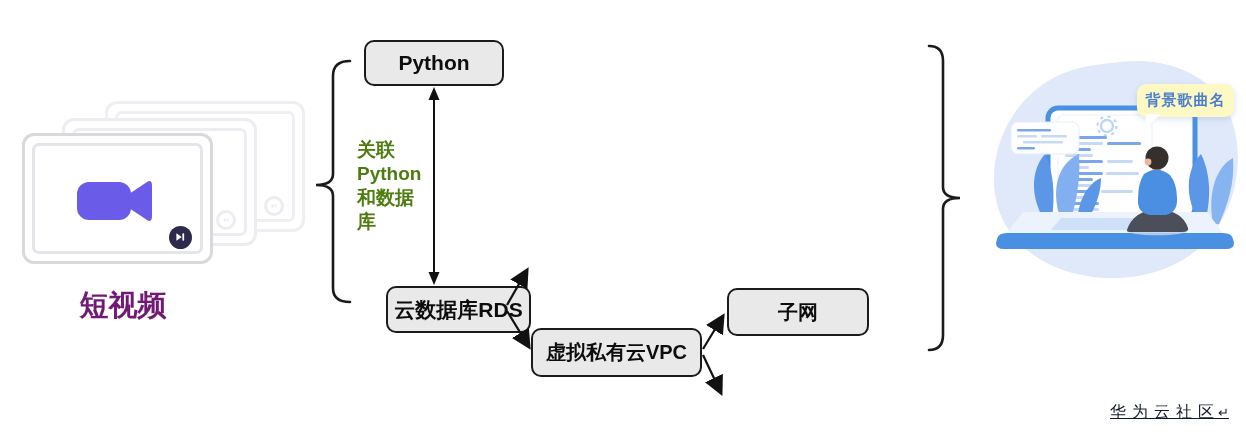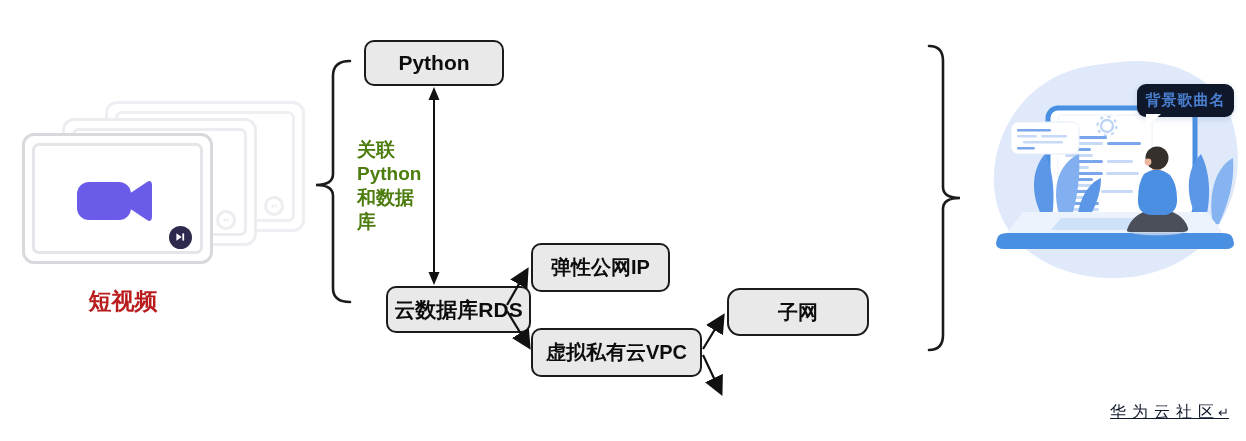--- a/index.html
+++ b/index.html
@@ -9,21 +9,21 @@
   .node {
     position:absolute; box-sizing:border-box;
     background:#e9e9ea; border:2.5px solid #1b1b1b; border-radius:10px;
     display:flex; align-items:center; justify-content:center;
     font-weight:bold; color:#0d0d0d; white-space:nowrap;
   }
   .node-python   { left:364px; top:40px;  width:140px; height:46px; font-size:21px; }
   .node-rds      { left:362px; top:286px; width:145px; height:47px; font-size:21px;margin-left:24px; }
   .node-eip      { left:531px; top:243px; width:139px; height:49px; font-size:20px; }
   .node-vpc      { left:531px; top:328px; width:171px; height:49px; font-size:20px; }
-  .node-subnet   { left:727px; top:288px; width:142px; height:48px; font-size:20px;border-radius:13px; }
+  .node-subnet   { left:727px; top:288px; width:142px; height:48px; font-size:20px; }
   .node-secgroup { left:727px; top:377px; width:142px; height:50px; font-size:20px; }
 
   .relation-note {
     position:absolute; left:357px; top:138px; width:90px;
     font-weight:bold; font-size:19px; line-height:24px; color:#4d7c0f;
     white-space:pre-line;
   }
 
   
   .connector-layer { position:absolute; left:0; top:0; z-index:1; }
@@ -37,28 +37,28 @@
   .card-back  .inner-frame { border:3px solid #efeff3; }
   .card-mid   .inner-frame { border:3px solid #ececf1; }
   .card-front .inner-frame { border:3px solid #e4e4e9; }
   .badge { position:absolute; border-radius:50%; display:flex; align-items:center; justify-content:center; }
   .badge-front { right:18px; bottom:12px; width:23px; height:23px; background:#2e2a4e; }
   .badge-ghost { right:18px; bottom:13px; width:20px; height:20px; border:3px solid #ededf1; box-sizing:border-box; }
   .badge svg { width:70%; height:70%; }
   .camcorder { position:absolute; left:52px; top:41px; width:82px; height:48px; }
   .video-label {
     position:absolute; left:63px; top:286px; width:120px; text-align:center;
-    font-weight:bold; font-size:23px; color:#b91c1c;
+    font-weight:bold; font-size:29px; color:#701a75;
   }
 
   
   .illustration { position:absolute; left:985px; top:52px; z-index:2; }
   .song-bubble {
     position:absolute; left:1137px; top:84px; width:97px; height:33px; z-index:3;
-    background:#0f172a; border-radius:9px;
+    background:#fef9c3; border-radius:9px;
     box-shadow:0 2px 6px rgba(110,145,200,0.28);
     display:flex; align-items:center; justify-content:center;
     font-weight:bold; font-size:15px; letter-spacing:1px; color:#4a7fd0;
   }
   .bubble-tail {
     position:absolute; left:9px; bottom:-10px; width:0; height:0;
     border-right:15px solid transparent; border-top:13px solid #ffffff;
   }
 
   
@@ -130,21 +130,20 @@
     <div class="video-label">短视频</div>
   </div>
 
   <div class="relation-note">关联
 Python
 和数据
 库</div>
 
   <div class="node node-python">Python</div>
   <div class="node node-rds">云数据库RDS</div>
-  <div class="node node-eip">弹性公网IP</div>
   <div class="node node-vpc">虚拟私有云VPC</div>
   <div class="node node-subnet">子网</div>
 
   <svg class="illustration" width="262" height="240" viewBox="0 0 262 240">
 
     <path d="M136,10 C186,4 232,26 246,66 C260,106 252,152 226,184 C198,218 148,232 102,224 C58,217 20,190 11,148 C2,104 22,56 60,31 C86,14 110,13 136,10 Z" fill="#dfe9fa"></path>
 
     <rect x="63" y="56" width="147" height="110" rx="10" fill="#ffffff" stroke="#4a90e2" stroke-width="5"></rect>
 
     <rect x="73" y="63" width="94" height="102" rx="5" fill="#ffffff" stroke="#eaf0fb" stroke-width="1"></rect>

